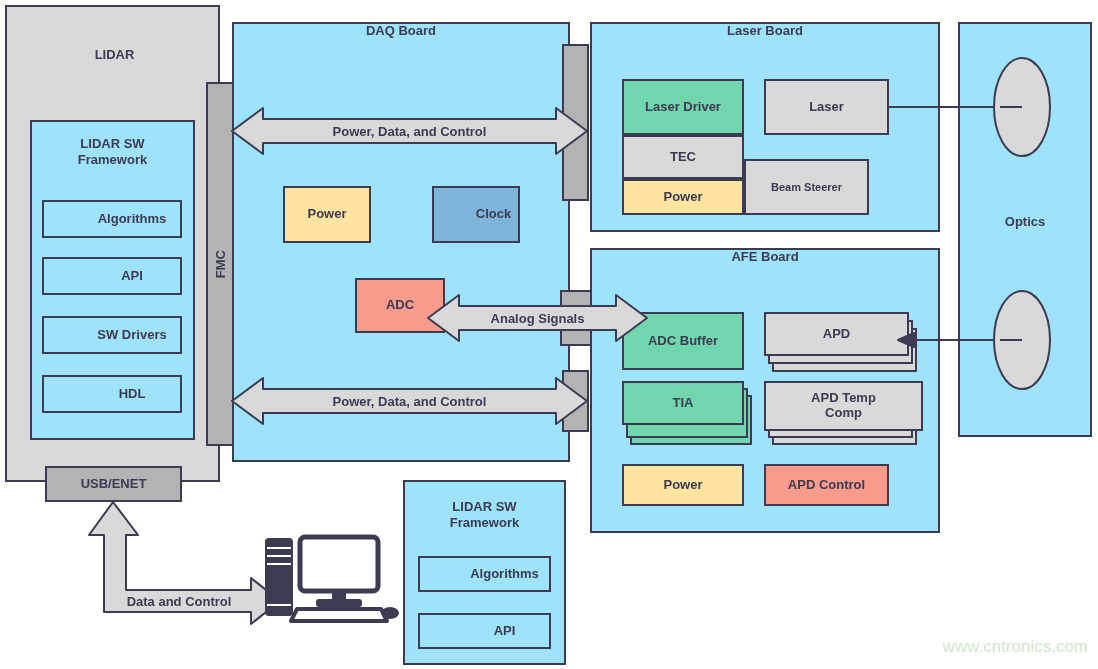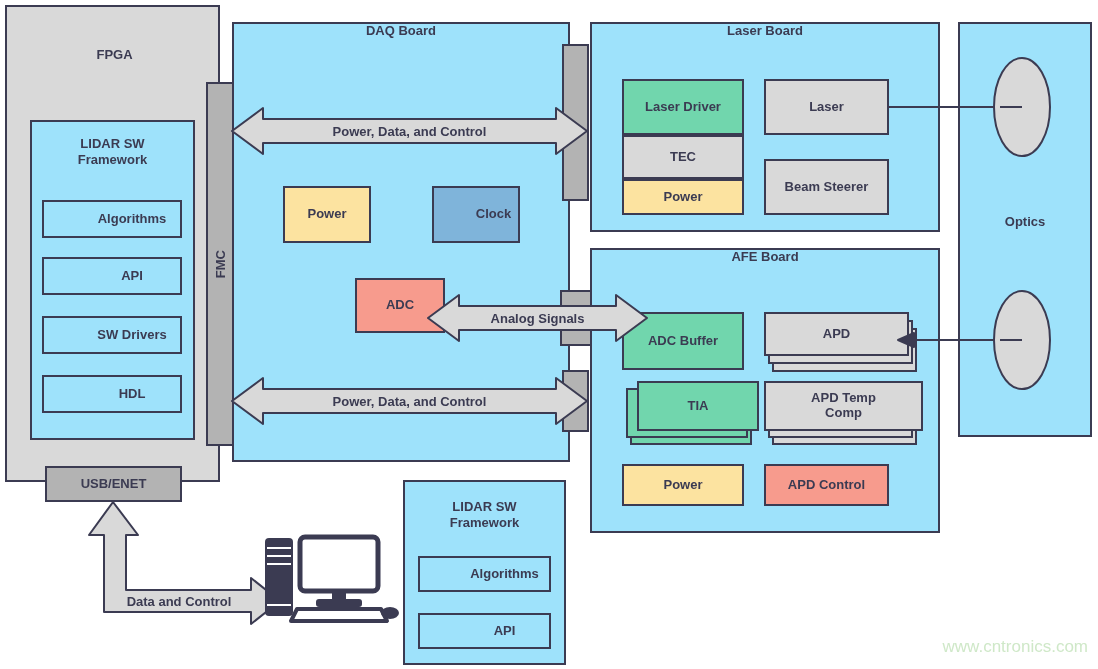--- a/index.html
+++ b/index.html
@@ -38,21 +38,21 @@
   
   .stack{position:absolute;}
   .stack .shadow2{position:absolute;border:2px solid #3b3b52;box-sizing:border-box;}
 </style>
 </head>
 <body>
 
 <div id="stage">
 
   <div class="box gray" style="left:5px;top:5px;width:215px;height:477px;align-items:flex-start;">
-    <span class="lbl" style="left:0;top:40px;width:215px;font-size:13px;">FPGA</span>
+    <span class="lbl" style="left:0;top:40px;width:215px;font-size:13px;">LIDAR</span>
   </div>
 
   <div class="box cyan" style="left:30px;top:120px;width:165px;height:320px;"></div>
   <span class="lbl" style="left: 30px; top: 132px; width: 165px; height: 40px; flex-direction: column; display: flex;">
       <div>LIDAR SW</div>
       <div>Framework</div>
     </span>
 
   <div class="box cyan" style="left:42px;top:200px;width:140px;height:38px;font-size:13px;">
     <span>Algorithms</span>
@@ -104,21 +104,21 @@
   <div class="box gray" style="left:622px;top:135px;width:122px;height:44px;font-size:13px;">
     <span>TEC</span>
   </div>
   <div class="box yellow" style="left:622px;top:179px;width:122px;height:36px;font-size:13px;">
     <span>Power</span>
   </div>
 
   <div class="box gray" style="left:764px;top:79px;width:125px;height:56px;font-size:13px;">
     <span>Laser</span>
   </div>
-  <div class="box gray" style="left:764px;top:159px;width:125px;height:56px;font-size:13px;">
+  <div class="box gray" style="left:744px;top:159px;width:125px;height:56px;font-size:11px;">
     <span>Beam Steerer</span>
   </div>
 
   <div class="box board" style="left:590px;top:248px;width:350px;height:285px;">
     <span class="board-title">AFE Board</span>
   </div>
 
   <div class="stack" style="left:764px;top:312px;">
     <div class="shadow2 gray" style="left:8px;top:16px;width:145px;height:44px;"></div>
     <div class="shadow2 gray" style="left:4px;top:8px;width:145px;height:44px;"></div>
@@ -127,21 +127,21 @@
     </div>
   </div>
 
   <div class="box green" style="left:622px;top:312px;width:122px;height:58px;font-size:13px;">
     <span>ADC Buffer</span>
   </div>
 
   <div class="stack" style="left:622px;top:381px;">
     <div class="shadow2 green" style="left:8px;top:14px;width:122px;height:50px;"></div>
     <div class="shadow2 green" style="left:4px;top:7px;width:122px;height:50px;"></div>
-    <div class="box green" style="left:15px;top:0;width:122px;height:50px;font-size:13px;position:absolute;">
+    <div class="box green" style="left:0;top:0;width:122px;height:44px;font-size:13px;position:absolute;">
       <span>TIA</span>
     </div>
   </div>
 
   <div class="stack" style="left:764px;top:381px;">
     <div class="shadow2 gray" style="left:8px;top:14px;width:145px;height:50px;"></div>
     <div class="shadow2 gray" style="left:4px;top:7px;width:145px;height:50px;"></div>
     <div class="box gray" style="left:0;top:0;width:159px;height:50px;font-size:13px;position:absolute;">
       <span style="max-width: 95px; display: block; white-space: normal;">APD Temp Comp</span>
     </div>

